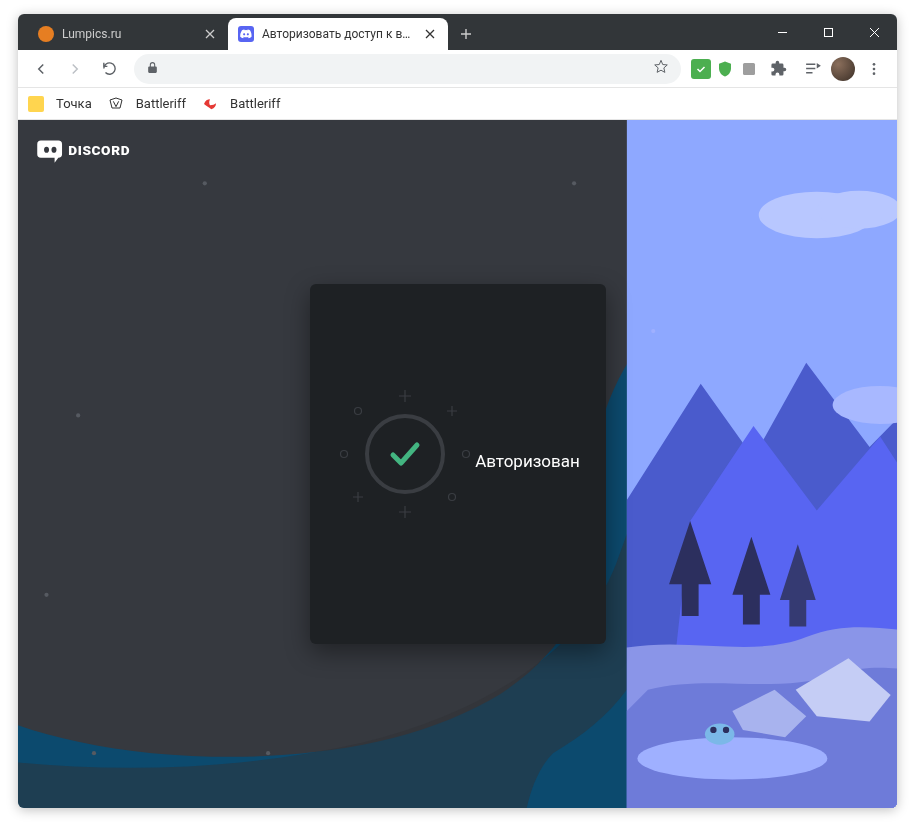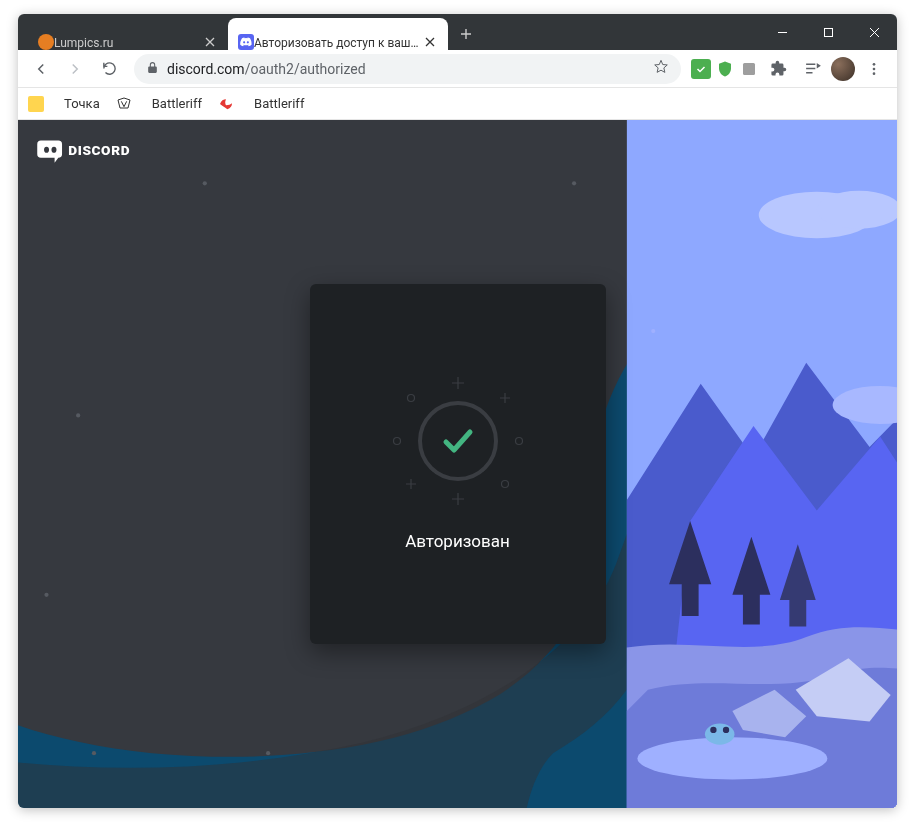--- a/index.html
+++ b/index.html
@@ -2,21 +2,21 @@
 <html><head>
 <meta charset="utf-8">
 <style>
 *{margin:0;padding:0;box-sizing:border-box;font-family:-apple-system,BlinkMacSystemFont,"Segoe UI",Roboto,sans-serif}
 body{background:#fff;width:915px;height:824px;overflow:hidden}
 .browser{width:879px;height:794px;margin:14px 18px;background:#fff;border-radius:6px;box-shadow:0 2px 12px rgba(0,0,0,.25);overflow:hidden;position:relative;display:flex;flex-direction:column}
 .titlebar-spacer{flex:1}
 .win-controls{display:flex;height:36px}
 .win-btn{width:46px;height:36px;display:flex;align-items:center;justify-content:center;color:#fff}
 .tabstrip{background:#323639;height:36px;display:flex;align-items:flex-end;padding-left:10px}
-.tab{height:32px;display:flex;align-items:flex-end;padding:0 10px;border-radius:8px 8px 0 0;font-size:12px;color:#ccc;min-width:200px;max-width:220px}
+.tab{height:32px;display:flex;align-items:center;padding:0 10px;gap:8px;border-radius:8px 8px 0 0;font-size:12px;color:#ccc;min-width:200px;max-width:220px}
 .tab.inactive{background:transparent}
 .tab.active{background:#fff;color:#333}
 .tab-favicon{width:16px;height:16px;border-radius:50%;flex-shrink:0}
 .fav-lumpics{background:#e67e22}
 .fav-discord{background:#5865f2;border-radius:3px;display:flex;align-items:center;justify-content:center}
 .fav-discord svg{width:12px;height:12px}
 .tab-title{flex:1;white-space:nowrap;overflow:hidden;text-overflow:ellipsis}
 .tab-close{width:16px;height:16px;display:flex;align-items:center;justify-content:center;color:inherit}
 .newtab{width:28px;height:28px;display:flex;align-items:center;justify-content:center;color:#ccc;margin-left:4px;margin-bottom:2px}
 .toolbar{background:#fff;height:38px;display:flex;align-items:center;padding:0 8px;gap:4px;border-bottom:1px solid #e5e5e5}
@@ -26,28 +26,28 @@
 .lock{color:#5f6368}
 .url{font-size:14px;color:#5f6368}
 .url-host{color:#202124}
 .addr-right{margin-left:auto;display:flex;gap:6px;align-items:center}
 .ext-badge{width:20px;height:20px;display:flex;align-items:center;justify-content:center;border-radius:3px}
 .ext-green{background:#4caf50;color:#fff}
 .ext-shield{color:#4caf50}
 .ext-gray{color:#9e9e9e}
 .avatar{width:24px;height:24px;border-radius:50%;background:radial-gradient(circle at 30% 30%,#8b6f5c,#3a2e26)}
 .bookmarks{background:#fff;height:32px;display:flex;align-items:center;padding:0 10px;gap:16px;border-bottom:1px solid #e5e5e5}
-.bm{display:flex;align-items:center;gap:20px;font-size:13px;color:#333}
+.bm{display:flex;align-items:center;gap:12px;font-size:13px;color:#333}
 .bm-icon{width:16px;height:16px;display:flex;align-items:center;justify-content:center}
 .bm-yellow{background:#ffd54f;border-radius:2px}
 .content{flex:1;position:relative;overflow:hidden;background:#0c4a6e}
 .bg-svg{position:absolute;inset:0;width:100%;height:100%}
 .discord-logo{position:absolute;top:14px;left:18px;z-index:5;display:flex;align-items:center;gap:8px;color:#fff}
 .discord-logo svg{width:124px;height:34px}
-.card{position:absolute;left:50%;top:50%;transform:translate(-50%,-50%);width:296px;height:360px;background:#1e2124;border-radius:6px;box-shadow:0 8px 24px rgba(0,0,0,.4);display:flex;flex-direction:column;align-items:center;justify-content:center;padding:24px;z-index:10}
+.card{position:absolute;left:50%;top:50%;transform:translate(-50%,-50%);width:296px;height:360px;background:#1e2124;border-radius:6px;box-shadow:0 8px 24px rgba(0,0,0,.4);display:flex;flex-direction:row;align-items:center;justify-content:center;padding:24px;z-index:10}
 .check-wrap{position:relative;width:140px;height:140px;display:flex;align-items:center;justify-content:center;margin-bottom:20px}
 .check-circle{width:80px;height:80px;border:4px solid #3a3d42;border-radius:50%;display:flex;align-items:center;justify-content:center}
 .check-mark{color:#43b581}
 .sparkle{position:absolute;color:#3a3d42}
 .card-title{color:#fff;font-size:17px;margin-bottom:6px}
 .card-sub{color:#72767d;font-size:11px;text-align:center}
 </style>
 </head>
 <body>
 
@@ -114,21 +114,20 @@
       </div>
     <div class="nav-btn">
         <svg width="17" height="17" viewBox="0 0 24 24" fill="none">
           <path d="M4 12a8 8 0 1 1 2.3 5.7M4 4v5h5" stroke="currentColor" stroke-width="2"></path>
         </svg>
       </div>
     <div class="addrbar">
       <span class="lock"><svg width="13" height="13" viewBox="0 0 24 24" fill="currentColor">
             <path d="M18 10h-1V7a5 5 0 0 0-10 0v3H6a2 2 0 0 0-2 2v8a2 2 0 0 0 2 2h12a2 2 0 0 0 2-2v-8a2 2 0 0 0-2-2zM9 7a3 3 0 0 1 6 0v3H9z"></path>
           </svg></span>
-      <span class="url"><span class="url-host">discord.com</span><span>/oauth2/authorized</span></span>
       <div class="addr-right">
         <span style="color:#5f6368"><svg width="16" height="16" viewBox="0 0 24 24" fill="none">
               <path d="M12 2l2.6 6.3 6.8.6-5.1 4.5 1.5 6.7L12 16.8 6.2 20l1.5-6.7L2.6 8.9l6.8-.6z" stroke="currentColor" stroke-width="1.5"></path>
             </svg></span>
       </div>
     </div>
     <div class="ext-badge ext-green">
         <svg width="12" height="12" viewBox="0 0 24 24" fill="none">
           <path d="M5 12l5 5L19 8" stroke="#fff" stroke-width="3"></path>
         </svg>

